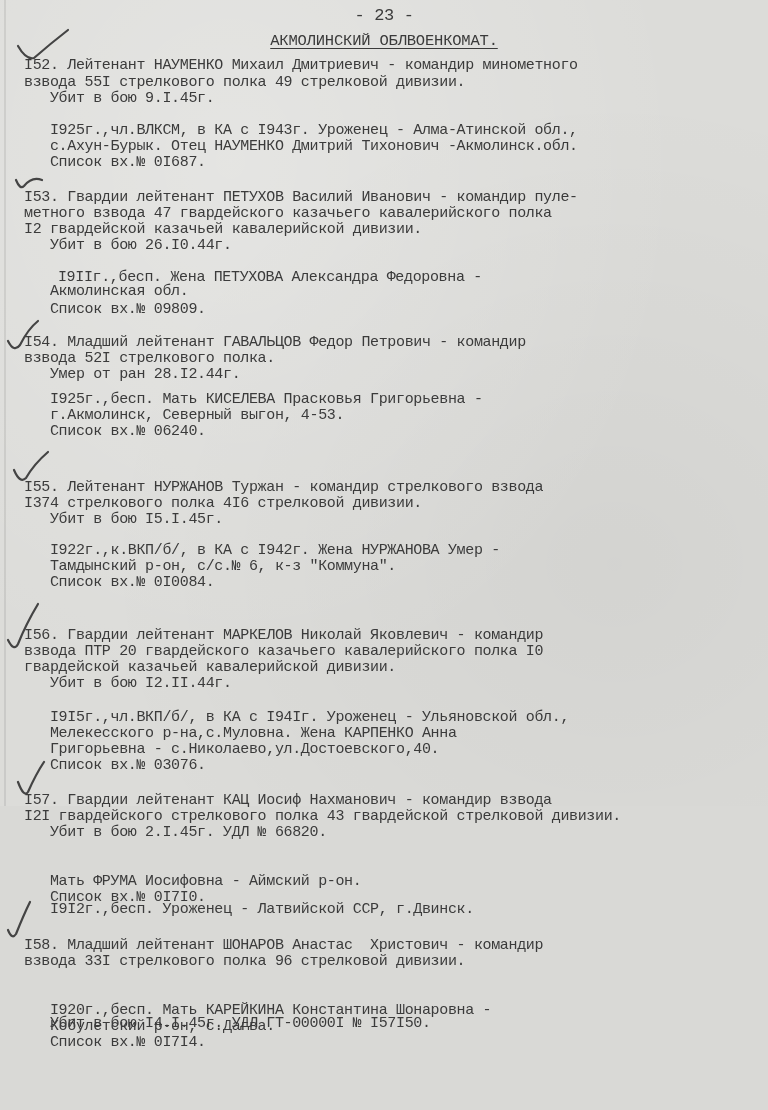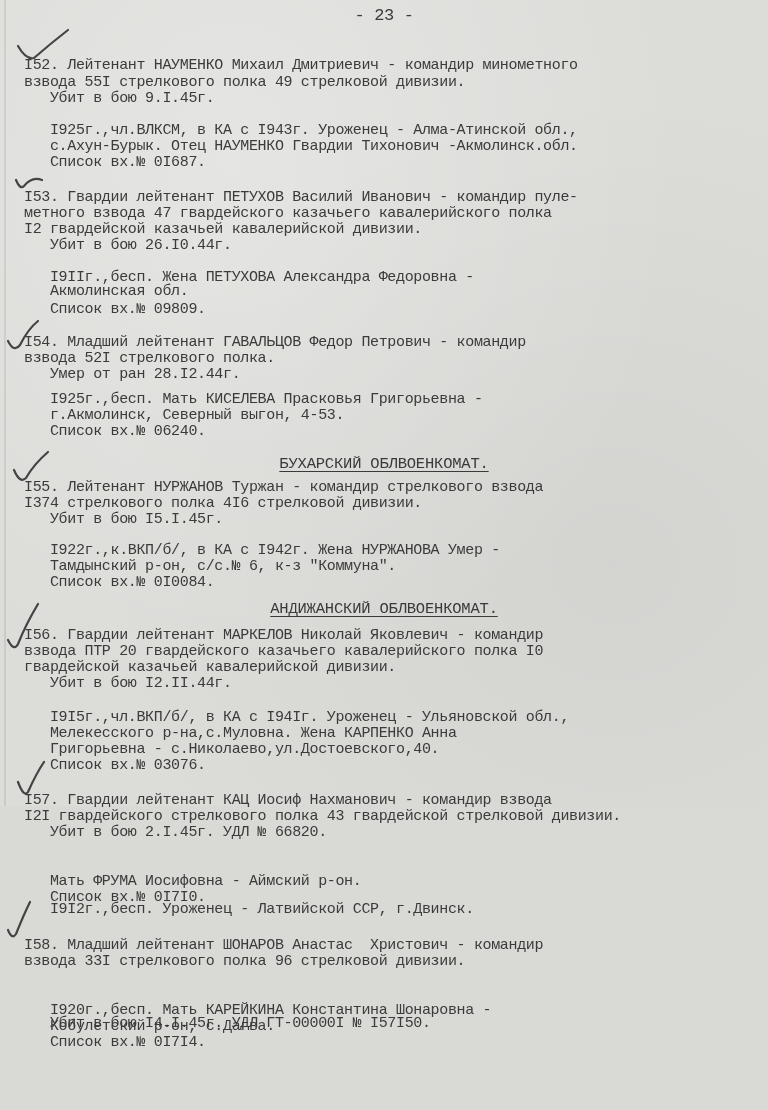--- a/index.html
+++ b/index.html
@@ -34,74 +34,73 @@
     position: absolute; width: 60px; height: 60px;
   }
   .check path { fill: none; stroke: #444; stroke-width: 2.2; stroke-linecap: round; }
 </style>
 </head>
 <body>
 
 <div class="page">
   <div class="line pnum">- 23 -</div>
 
+  <div class="heading" style="top:32px"><span>АКМОЛИНСКИЙ ОБЛВОЕНКОМАТ.</span></div>
   <svg class="check" style="left:10px;top:28px">
       <path d="M8 18 Q16 32 24 30 Q40 16 58 2"></path>
     </svg>
 
   <div>
     <div class="line" style="left:24px;top:58px">I52. Лейтенант НАУМЕНКО Михаил Дмитриевич - командир минометного</div>
     <div class="line" style="left:24px;top:75px">взвода 55I стрелкового полка 49 стрелковой дивизии.</div>
     <div class="line" style="left:24px;top:91px">   Убит в бою 9.I.45г.</div>
     <div class="line" style="left:24px;top:123px">   I925г.,чл.ВЛКСМ, в КА с I943г. Уроженец - Алма-Атинской обл.,</div>
-    <div class="line" style="left:24px;top:139px">   с.Ахун-Бурык. Отец НАУМЕНКО Гвардии Тихонович -Акмолинск.обл.</div>
+    <div class="line" style="left:24px;top:139px">   с.Ахун-Бурык. Отец НАУМЕНКО Дмитрий Тихонович -Акмолинск.обл.</div>
     <div class="line" style="left:24px;top:155px">   Список вх.№ 0I687.</div>
   </div>
 
   <svg class="check" style="left:10px;top:168px">
       <path d="M6 12 Q10 22 14 18 Q22 8 32 12"></path>
     </svg>
 
   <div>
     <div class="line" style="left:24px;top:190px">I53. Гвардии лейтенант ПЕТУХОВ Василий Иванович - командир пуле-</div>
     <div class="line" style="left:24px;top:206px">метного взвода 47 гвардейского казачьего кавалерийского полка</div>
     <div class="line" style="left:24px;top:222px">I2 гвардейской казачьей кавалерийской дивизии.</div>
     <div class="line" style="left:24px;top:238px">   Убит в бою 26.I0.44г.</div>
-    <div class="line" style="left:24px;top:270px">   I9IIг.,бесп. Жена ПЕТУХОВА Александра Федоровна -</div>
+    <div class="line" style="left:32px;top:270px">   I9IIг.,бесп. Жена ПЕТУХОВА Александра Федоровна -</div>
     <div class="line" style="left:24px;top:284px">   Акмолинская обл.</div>
     <div class="line" style="left:24px;top:302px">   Список вх.№ 09809.</div>
   </div>
 
   <svg class="check" style="left:4px;top:315px">
       <path d="M4 26 Q10 38 16 30 Q24 14 34 6"></path>
     </svg>
 
   <div>
     <div class="line" style="left:24px;top:335px">I54. Младший лейтенант ГАВАЛЬЦОВ Федор Петрович - командир</div>
     <div class="line" style="left:24px;top:351px">взвода 52I стрелкового полка.</div>
     <div class="line" style="left:24px;top:367px">   Умер от ран 28.I2.44г.</div>
     <div class="line" style="left:24px;top:392px">   I925г.,бесп. Мать КИСЕЛЕВА Прасковья Григорьевна -</div>
     <div class="line" style="left:24px;top:408px">   г.Акмолинск, Северный выгон, 4-53.</div>
     <div class="line" style="left:24px;top:424px">   Список вх.№ 06240.</div>
   </div>
 
   <svg class="check" style="left:8px;top:448px">
       <path d="M6 22 Q12 36 18 30 Q26 16 40 4"></path>
     </svg>
-  <div class="heading" style="top:455px"><span>БУХАРСКИЙ ОБЛВОЕНКОМАТ.</span></div>
   <div>
     <div class="line" style="left:24px;top:480px">I55. Лейтенант НУРЖАНОВ Туржан - командир стрелкового взвода</div>
     <div class="line" style="left:24px;top:496px">I374 стрелкового полка 4I6 стрелковой дивизии.</div>
     <div class="line" style="left:24px;top:512px">   Убит в бою I5.I.45г.</div>
     <div class="line" style="left:24px;top:543px">   I922г.,к.ВКП/б/, в КА с I942г. Жена НУРЖАНОВА Умер -</div>
     <div class="line" style="left:24px;top:559px">   Тамдынский р-он, с/с.№ 6, к-з "Коммуна".</div>
     <div class="line" style="left:24px;top:575px">   Список вх.№ 0I0084.</div>
   </div>
 
-  <div class="heading" style="top:600px"><span>АНДИЖАНСКИЙ ОБЛВОЕНКОМАТ.</span></div>
   <svg class="check" style="left:4px;top:600px">
       <path d="M4 40 Q10 52 14 44 Q22 24 34 4"></path>
     </svg>
   <div>
     <div class="line" style="left:24px;top:628px">I56. Гвардии лейтенант МАРКЕЛОВ Николай Яковлевич - командир</div>
     <div class="line" style="left:24px;top:644px">взвода ПТР 20 гвардейского казачьего кавалерийского полка I0</div>
     <div class="line" style="left:24px;top:660px">гвардейской казачьей кавалерийской дивизии.</div>
     <div class="line" style="left:24px;top:676px">   Убит в бою I2.II.44г.</div>
     <div class="line" style="left:24px;top:710px">   I9I5г.,чл.ВКП/б/, в КА с I94Iг. Уроженец - Ульяновской обл.,</div>
     <div class="line" style="left:24px;top:726px">   Мелекесского р-на,с.Муловна. Жена КАРПЕНКО Анна</div>

